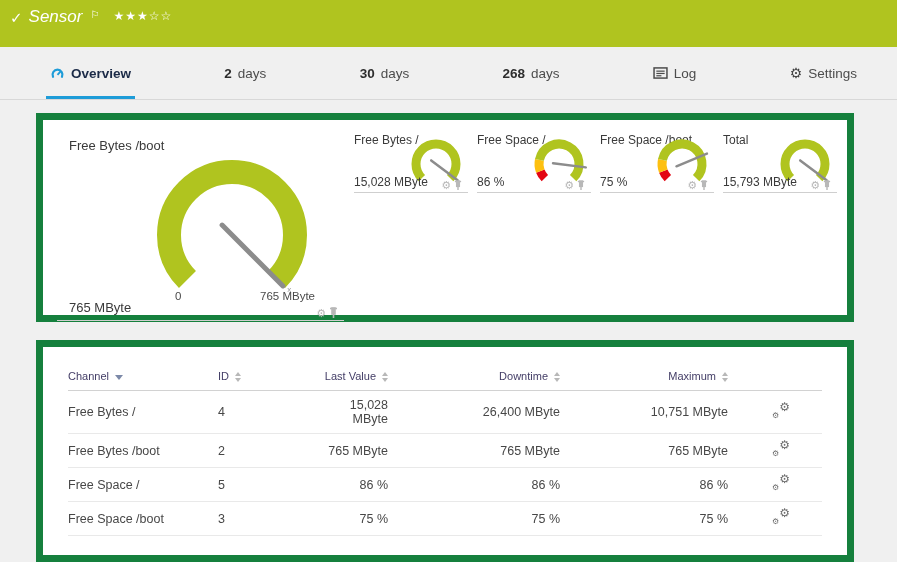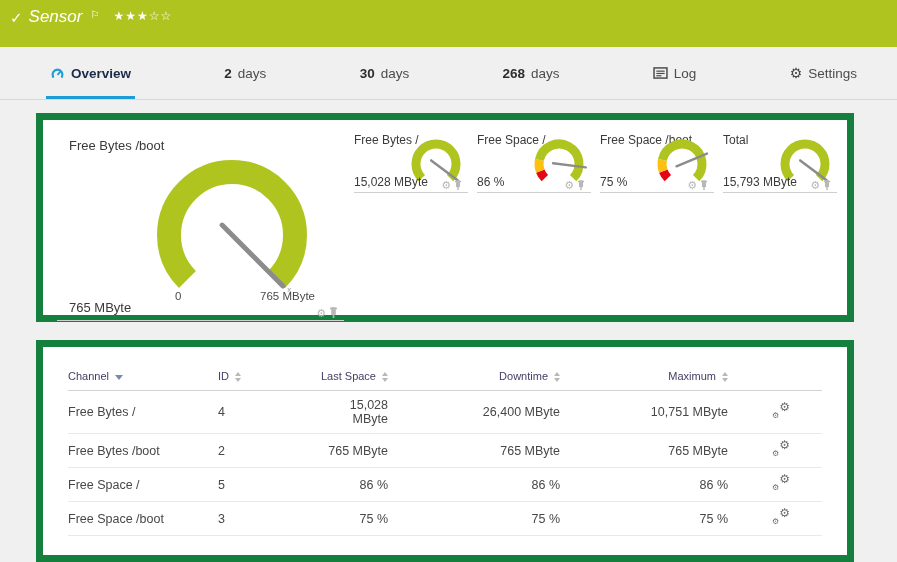--- a/index.html
+++ b/index.html
@@ -227,21 +227,21 @@
         <col style="width:168px">
         <col>
     </colgroup>
     <thead>
         <tr id="theadRow">
           <th class="al"><span>Channel</span><span class="tri-desc"></span></th>
           <th class="al"><span>ID</span><span class="sort-wrap">
               <span class="tri-up"></span>
               <span class="tri-down"></span>
             </span></th>
-          <th class="ar"><span>Last Space</span><span class="sort-wrap">
+          <th class="ar"><span>Last Value</span><span class="sort-wrap">
               <span class="tri-up"></span>
               <span class="tri-down"></span>
             </span></th>
           <th class="ar"><span>Downtime</span><span class="sort-wrap">
               <span class="tri-up"></span>
               <span class="tri-down"></span>
             </span></th>
           <th class="ar"><span>Maximum</span><span class="sort-wrap">
               <span class="tri-up"></span>
               <span class="tri-down"></span>

